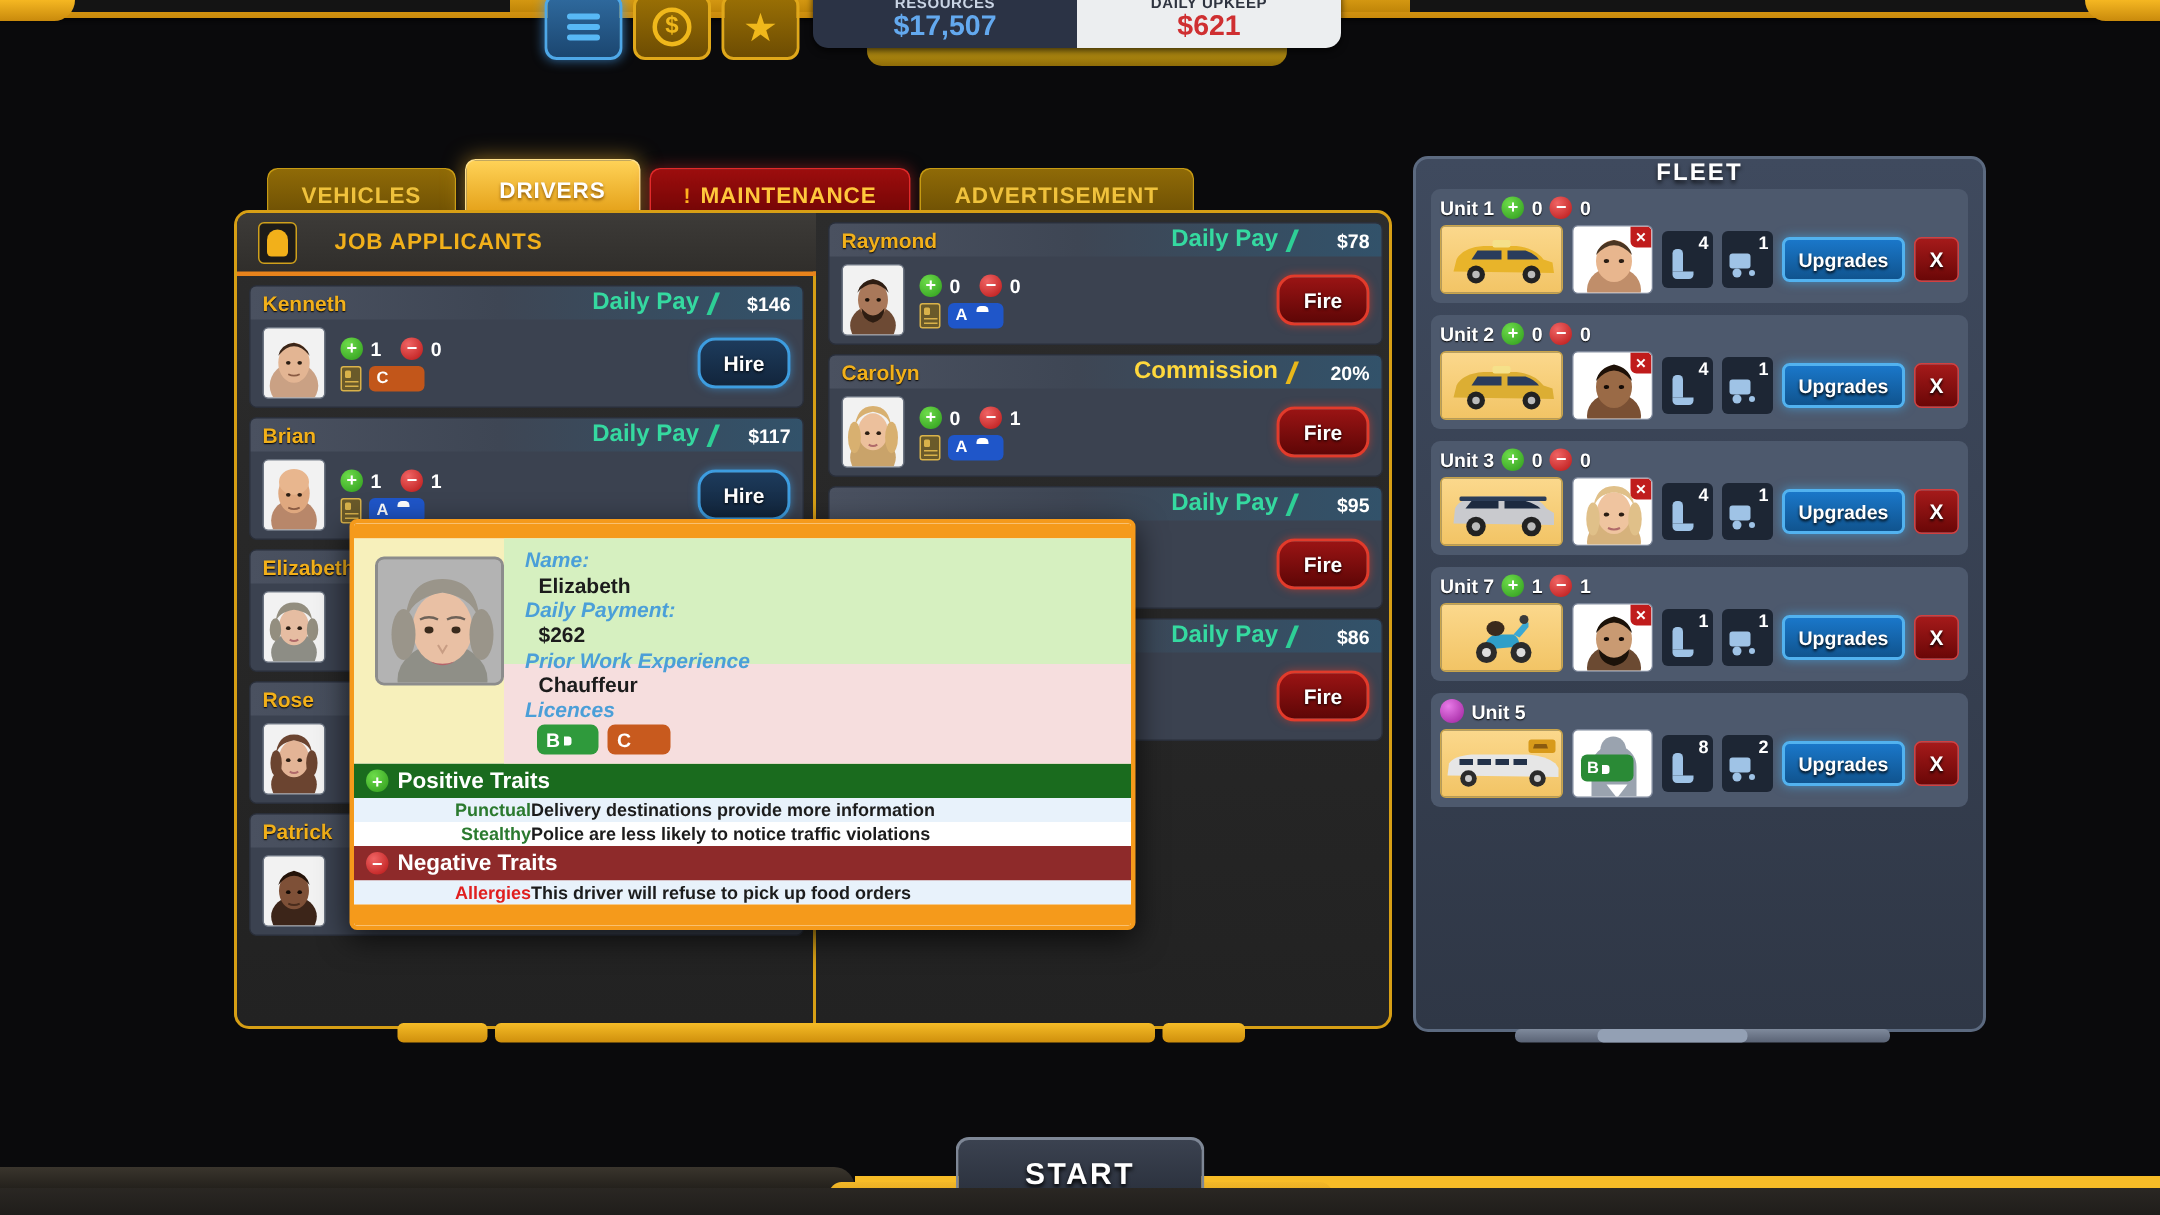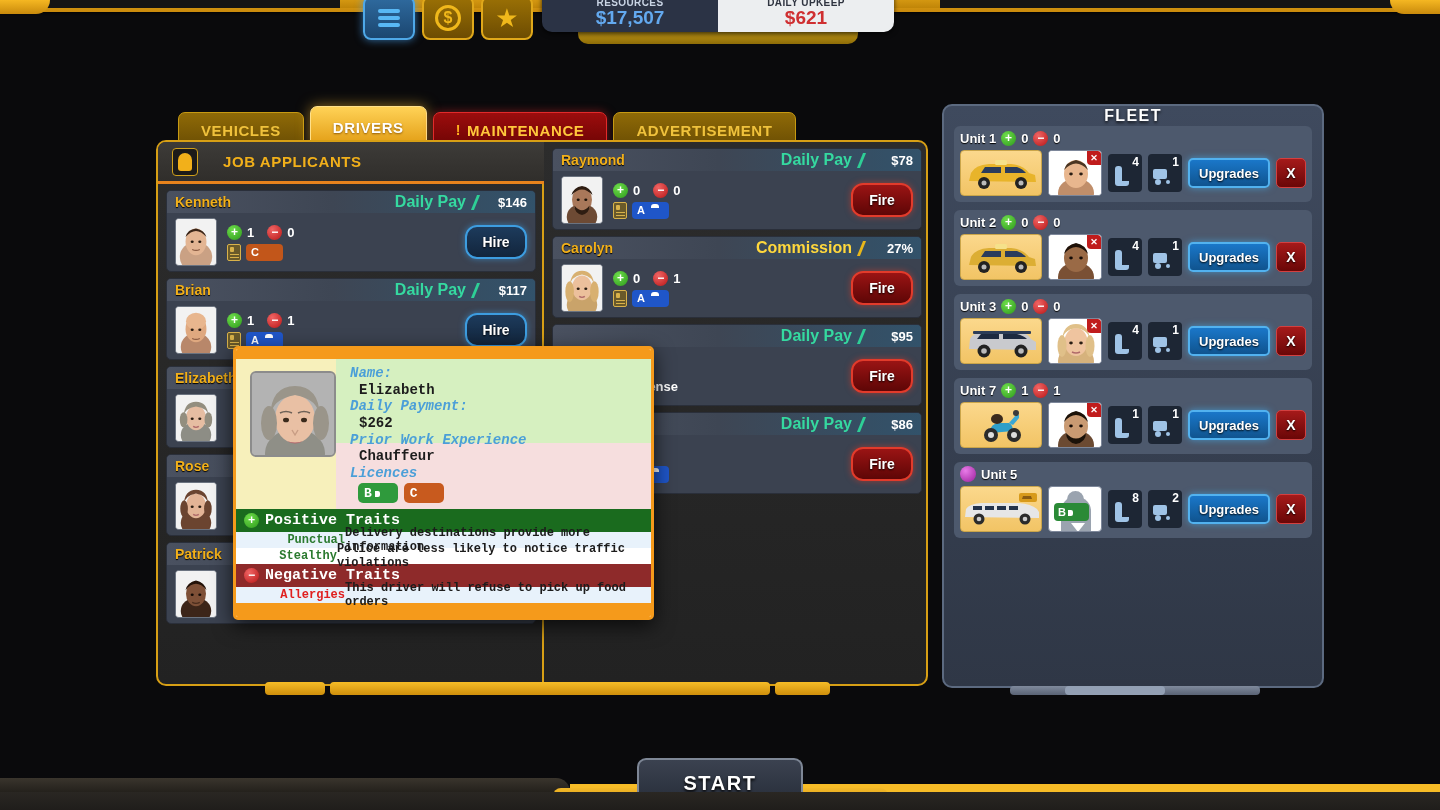--- a/index.html
+++ b/index.html
@@ -233,23 +233,23 @@
   .empty-head { width:17px; height:17px; border-radius:50%; background:#9aa3af;
      position:absolute; top:4px; left:18px; }
   .need-lic { position:absolute; left:5px; bottom:10px; height:18px;
      background:#2a8a36; border-radius:4px; display:flex; align-items:center; gap:3px;
      padding:0 4px; font-size:11px; font-weight:bold; color:#fff; z-index:3; }
   .dn-arrow { position:absolute; left:22px; bottom:-1px; width:0; height:0;
      border-left:7px solid transparent; border-right:7px solid transparent;
      border-top:9px solid #fff; z-index:2; }
 
   
-  .tooltip { position:absolute; left:233px; top:346px; width:421px;
+  .tooltip { position:absolute; left:233px; top:346px; width:524px;
      background:#fff; border:3px solid #f59a1b; border-radius:5px;
-     box-shadow:0 6px 20px rgba(0,0,0,.7); overflow:hidden; z-index:50;font-family:Liberation Mono, monospace; }
+     box-shadow:0 6px 20px rgba(0,0,0,.7); overflow:hidden; z-index:50; }
   .tt-top-bar { height:10px; background:#f59a1b; }
   .tt-info { display:flex; background:linear-gradient(#f7f0bb 0%, #f7f0bb 100%);
      position:relative; }
   .tt-info-bg { position:absolute; left:100px; right:0; top:0; bottom:0;
      background:linear-gradient(180deg,#d6f0c0 0%,#d6f0c0 56%,#f6dede 56%,#f6dede 100%); }
   .tt-photo { width:86px; height:86px; margin:12px 10px 12px 14px; border-radius:6px;
      border:2px solid #8c8c8c; overflow:hidden; position:relative; z-index:2;
      background:#b9b9b9; flex:none; }
   .tt-fields { position:relative; z-index:2; padding:6px 0 6px 4px; }
   .tt-lab { font-size:14px; font-style:italic; font-weight:bold; color:#4b9fd8;
@@ -544,21 +544,21 @@
           </div>
           <div class="act-btn fire">Fire</div>
         </div>
       </div>
 
       <div class="pcard">
         <div class="pcard-head">
           <div class="pname">Carolyn</div>
           <div class="pay-label comm">Commission</div>
           <div class="slash comm"></div>
-          <div class="pay-val">27%</div>
+          <div class="pay-val">20%</div>
         </div>
         <div class="pcard-body">
           <div class="avatar">
             <svg class="face" viewBox="0 0 42 48">
               <rect width="42" height="48" fill="#f2f2f2"></rect>
               <ellipse cx="21" cy="42" rx="16" ry="14" fill="#c9a36a"></ellipse>
               <ellipse cx="21" cy="24" rx="10.5" ry="13" fill="#ecc09c"></ellipse>
               <path d="M8 23 Q9 6 21 6 Q33 6 34 23 Q33 12 21 10 Q9 12 8 23Z" fill="#d8b070"></path>
               <ellipse cx="8" cy="28" rx="4.5" ry="11" fill="#d8b070"></ellipse>
               <ellipse cx="34" cy="28" rx="4.5" ry="11" fill="#d8b070"></ellipse>

